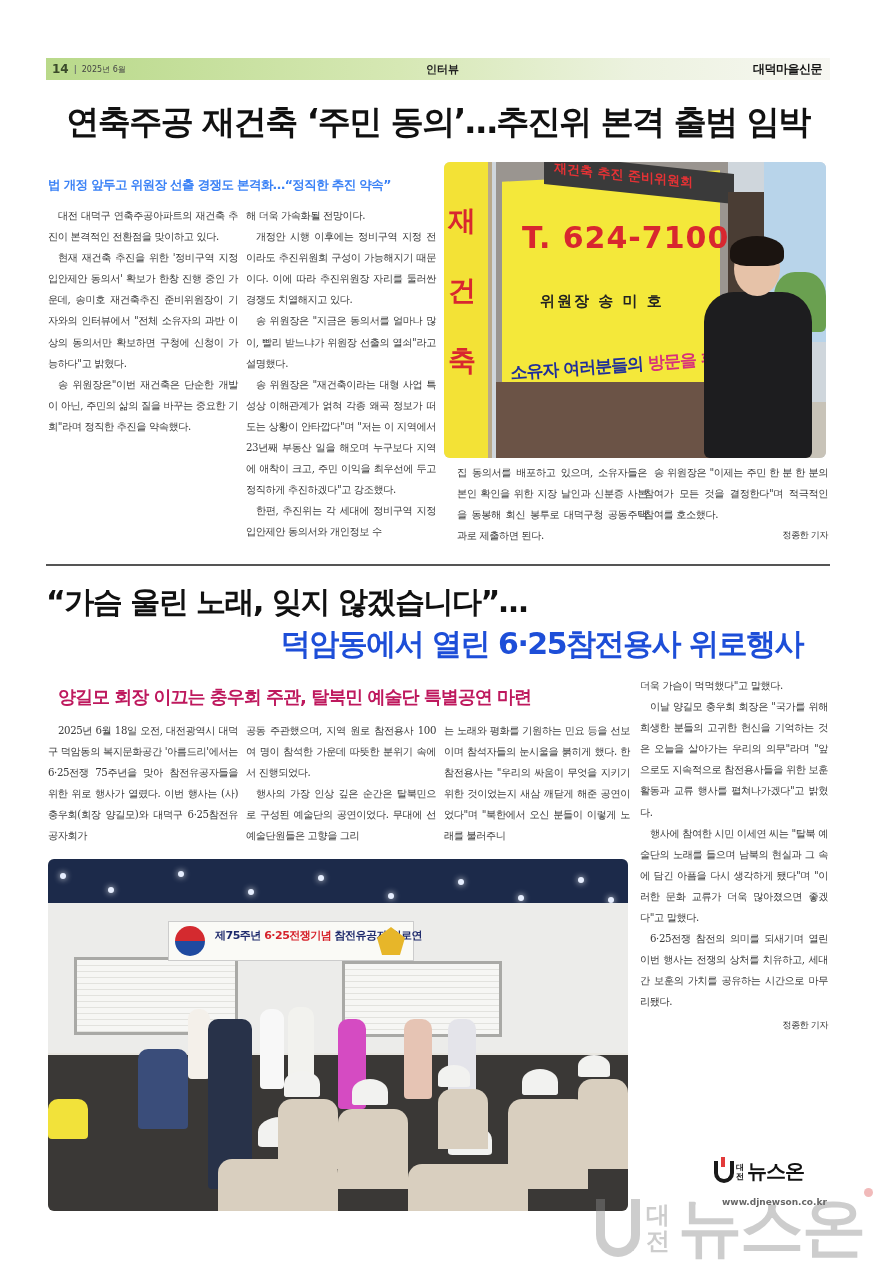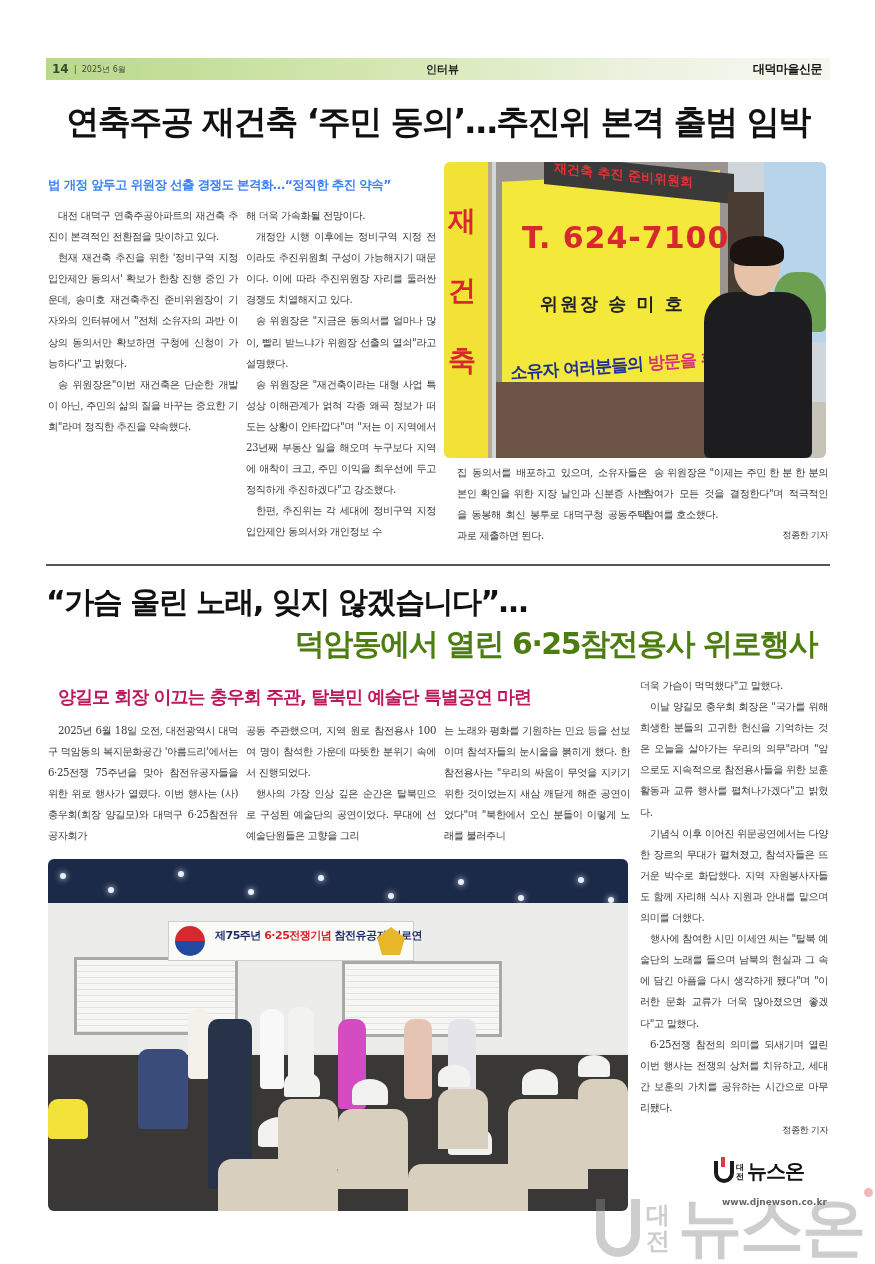--- a/index.html
+++ b/index.html
@@ -40,36 +40,36 @@
   }
   .sign-left { position: absolute; left: 0; top: 0; width: 48px; height: 296px; background: #f3e236; border-right: 4px solid #b9a98a; }
   .sign-left span { position: absolute; left: 4px; color: #d8272f; font-weight: bold; font-size: 28px; }
   .sign-frame { position: absolute; left: 52px; top: 0; width: 232px; height: 296px; background: #9a9590; }
   .sign-main {
     position: absolute; left: 58px; top: 14px; width: 218px; height: 270px;
     background: #f4e83a; transform: skewY(-3deg);
   }
   .sign-top { position: absolute; left: 100px; top: 2px; width: 190px; height: 30px; background: #3a3a3a; transform: skewY(6deg); color: #e53235; font-weight: bold; font-size: 13px; padding: 4px 10px; white-space: nowrap; }
   .sign-phone { position: absolute; left: 78px; top: 58px; color: #d8272f; font-size: 30px; font-weight: bold; letter-spacing: 1px; white-space: nowrap; }
-  .sign-name { position: absolute; left: 96px; top: 130px; color: #222; font-size: 18px; font-weight: bold; white-space: nowrap; letter-spacing: 2px; }
+  .sign-name { position: absolute; left: 96px; top: 130px; color: #222; font-size: 15px; font-weight: bold; white-space: nowrap; letter-spacing: 2px; }
   .sign-bottom { position: absolute; left: 66px; top: 190px; color: #1f2f9a; font-size: 17px; font-weight: bold; white-space: nowrap; transform: rotate(-4deg); letter-spacing: -1px; }
   .sign-bottom em { font-style: normal; color: #d8307a; }
   .wall-pillar { position: absolute; left: 284px; top: 30px; width: 36px; height: 266px; background: #4a3d34; }
   .sky { position: absolute; left: 320px; top: 0; width: 62px; height: 180px; background: #b8d4ea; }
   .tree { position: absolute; left: 330px; top: 110px; width: 52px; height: 60px; background: #6aa050; border-radius: 40% 40% 10% 10%; }
   .ground { position: absolute; left: 284px; top: 240px; width: 98px; height: 56px; background: #c8c3b8; }
   .wall-base { position: absolute; left: 52px; top: 220px; width: 232px; height: 76px; background: #6b5346; }
   .person-head { position: absolute; left: 290px; top: 80px; width: 46px; height: 54px; border-radius: 50%; background: #e6c2a8; }
   .person-hair { position: absolute; left: 286px; top: 74px; width: 54px; height: 30px; border-radius: 50% 50% 30% 30%; background: #1b1410; }
   .person-body { position: absolute; left: 260px; top: 130px; width: 108px; height: 166px; background: #1d1d1f; border-radius: 30px 30px 6px 6px; }
 
   .divider { position: absolute; left: 46px; top: 564px; width: 784px; height: 2px; background: #555; }
 
   .headline2a { position: absolute; left: 46px; top: 582px; font-size: 30px; font-weight: bold; color: #111; letter-spacing: -1.5px; white-space: nowrap; }
-  .headline2b { position: absolute; right: 58px; top: 624px; font-size: 30px; font-weight: bold; color: #4d7c0f; letter-spacing: -1.5px; white-space: nowrap; }
+  .headline2b { position: absolute; right: 72px; top: 624px; font-size: 30px; font-weight: bold; color: #1d4ed8; letter-spacing: -1.5px; white-space: nowrap; }
 
   .subhead2 { position: absolute; left: 58px; top: 685px; font-size: 18px; font-weight: bold; color: #be185d; letter-spacing: -1px; white-space: nowrap; }
 
   .photo2 {
     position: absolute; left: 48px; top: 859px; width: 580px; height: 352px;
     border-radius: 6px; overflow: hidden; background: #e9e7e1;
   }
   .ceiling { position: absolute; left: 0; top: 0; width: 580px; height: 44px; background: #1c2a4a; }
   .ceiling i { position: absolute; width: 6px; height: 6px; border-radius: 50%; background: #e6eeff; box-shadow: 0 0 6px #fff; }
   .back-wall { position: absolute; left: 0; top: 44px; width: 580px; height: 150px; background: #ececea; }
@@ -171,21 +171,20 @@
   <p>행사의 가장 인상 깊은 순간은 탈북민으로 구성된 예술단의 공연이었다. 무대에 선 예술단원들은 고향을 그리</p>
 </div>
 
 <div class="body-col" style="left:444px; top:720px; width:186px;">
   <p style="text-indent:0">는 노래와 평화를 기원하는 민요 등을 선보이며 참석자들의 눈시울을 붉히게 했다. 한 참전용사는 "우리의 싸움이 무엇을 지키기 위한 것이었는지 새삼 깨닫게 해준 공연이었다"며 "북한에서 오신 분들이 이렇게 노래를 불러주니</p>
 </div>
 
 <div class="body-col" style="left:640px; top:675px; width:188px;">
   <p style="text-indent:0">더욱 가슴이 먹먹했다"고 말했다.</p>
   <p>이날 양길모 충우회 회장은 "국가를 위해 희생한 분들의 고귀한 헌신을 기억하는 것은 오늘을 살아가는 우리의 의무"라며 "앞으로도 지속적으로 참전용사들을 위한 보훈 활동과 교류 행사를 펼쳐나가겠다"고 밝혔다.</p>
-  <p>기념식 이후 이어진 위문공연에서는 다양한 장르의 무대가 펼쳐졌고, 참석자들은 뜨거운 박수로 화답했다. 지역 자원봉사자들도 함께 자리해 식사 지원과 안내를 맡으며 의미를 더했다.</p>
   <p>행사에 참여한 시민 이세연 씨는 "탈북 예술단의 노래를 들으며 남북의 현실과 그 속에 담긴 아픔을 다시 생각하게 됐다"며 "이러한 문화 교류가 더욱 많아졌으면 좋겠다"고 말했다.</p>
   <p>6·25전쟁 참전의 의미를 되새기며 열린 이번 행사는 전쟁의 상처를 치유하고, 세대 간 보훈의 가치를 공유하는 시간으로 마무리됐다.</p>
   <div class="byline" style="margin-top:2px;">정종한 기자</div>
 </div>
 
 <div class="photo2">
   <div class="ceiling">
     <i style="left:12px;top:14px"></i>
       <i style="left:60px;top:28px"></i>
       <i style="left:130px;top:12px"></i>

